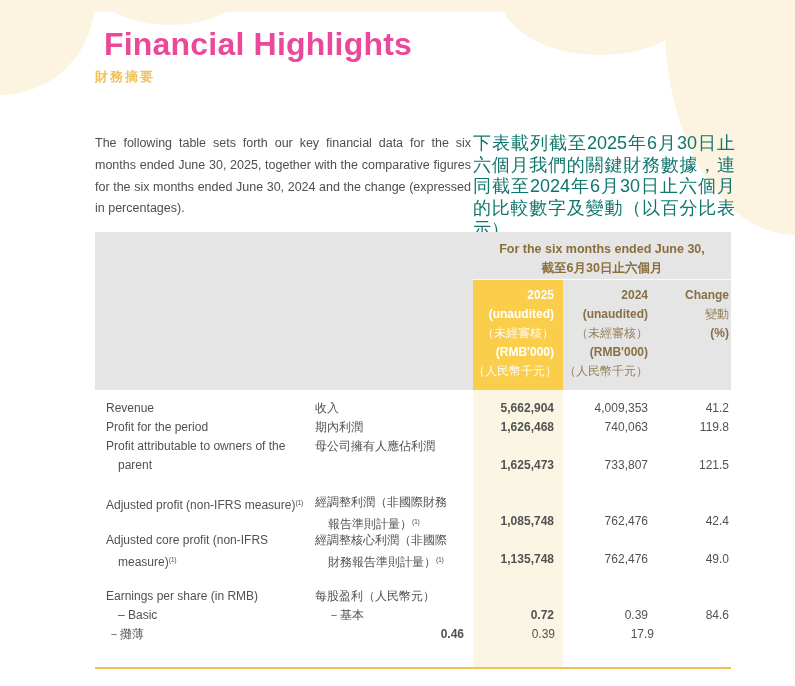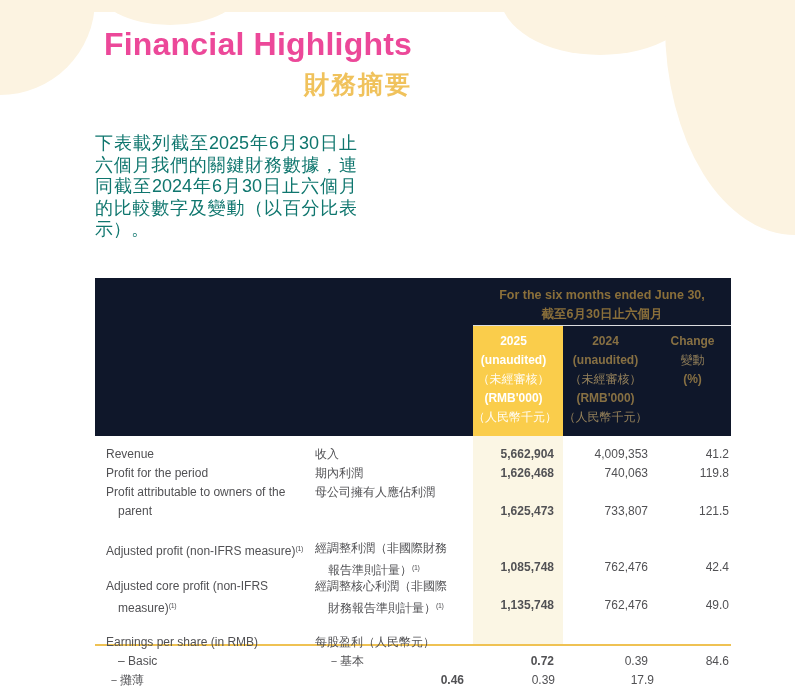--- a/index.html
+++ b/index.html
@@ -16,47 +16,47 @@
   .cl-band { position:absolute; left:0; top:0; width:795px; height:12px; background:#FCF3E1; border-radius:0; }
   .cl1 { left:-95px; top:-95px; width:190px; height:190px; }
   .cl2 { left:95px;  top:-55px; width:150px; height:80px; }
   .cl3 { left:500px; top:-65px; width:200px; height:120px; }
   .cl3b{ left:635px; top:-60px; width:110px; height:90px; }
   .cl4 { left:665px; top:-185px; width:260px; height:420px; }
 
   
   .hdr { position:absolute; left:95px; top:26px; }
   .title-en { font-size:32px; font-weight:bold; color:#ec4899; letter-spacing:0.2px;margin-left:9px; }
-  .title-zh { font-size:25px; font-weight:600; color:#F0C25C; margin-top:5px; letter-spacing:2px;text-align:right; }
+  .title-zh { font-size:13px; font-weight:600; color:#F0C25C; margin-top:5px; letter-spacing:2px; }
 
   
   .intro { position:absolute; left:95px; top:133px; width:640px; display:flex; justify-content:space-between; }
   .intro-en { width:376px; font-size:12.5px; line-height:21.8px; color:#4E4E50; text-align:justify; }
   .intro-zh { width:262px; font-size:18px;  line-height:21.5px; color:#0f766e; text-align:justify; }
 
   
   .fin-table { position:absolute; left:95px; top:232px; width:636px; border-bottom:2px solid #EFC253; }
 
-  .thead { background:#0f172a;margin-top:46px; }
+  .thead { background:#e5e5e5; }
   .period-header { display:grid; grid-template-columns:378px 258px; height:48px; }
   .period-right { padding-top:7px; text-align:center; border-bottom:1px solid rgba(255,255,255,0.85); }
   .period-en { font-size:12.5px; font-weight:bold; color:#8A6F3A; line-height:20px; }
   .period-zh { font-size:12.5px; font-weight:600;  color:#8A6F3A; line-height:19px; }
 
   .col-headers { display:grid; grid-template-columns:220px 158px 90px 93px 75px; height:110px; }
   .hcell { padding-top:6px; text-align:right; }
   .hcell.h2025 { background:#FACD4B; padding-right:9px; }
   .hcell.h2024 { padding-right:8px; }
   .hcell.hchg  { padding-right:2px; }
-  .hdr-line { font-size:12px; font-weight:bold; color:#877043; line-height:19px; white-space:nowrap;text-align:center; }
+  .hdr-line { font-size:12px; font-weight:bold; color:#877043; line-height:19px; white-space:nowrap; }
   .hdr-line.cjk { font-weight:400; color:#94805A; font-size:12px; }
   .h2025 .hdr-line { color:#ffffff; }
   .h2025 .hdr-line.cjk { color:rgba(255,255,255,0.93); }
 
-  .tbody { position:relative; height:208px; padding-top:9px; background:#ffffff; }
+  .tbody { position:relative; height:277px; padding-top:9px; background:#ffffff; }
   .band-2025 { position:absolute; left:378px; top:0; width:90px; height:100%; background:#FBF6E4; }
   .t-row { position:relative; display:grid; grid-template-columns:220px 158px 90px 93px 75px; height:19px; line-height:19px; }
   .row-spacer { height:18px; }
   .t-row > div { font-size:12px; color:#515154; white-space:nowrap; }
   .cell-en { padding-left:11px; }
   .cell-en.indent { padding-left:23px; }
   .cell-zh { padding-left:0; }
   .cell-zh.indent { padding-left:13px; }
   .cell-num { text-align:right; padding-right:8px; }
   .cell-2025 { padding-right:9px; font-weight:bold; color:#A5842F;margin-left:9px; }
@@ -76,20 +76,21 @@
     <div class="cl cl3b"></div>
     <div class="cl cl4"></div>
   </div>
 
   <div class="hdr">
     <div class="title-en">Financial Highlights</div>
     <div class="title-zh">財務摘要</div>
   </div>
 
   <div class="intro">
+    <p class="intro-en">The following table sets forth our key financial data for the six months ended June 30, 2025, together with the comparative figures for the six months ended June 30, 2024 and the change (expressed in percentages).</p>
     <p class="intro-zh">下表載列截至2025年6月30日止六個月我們的關鍵財務數據，連同截至2024年6月30日止六個月的比較數字及變動（以百分比表示）。</p>
   </div>
 
   <div class="fin-table">
     <div class="thead">
       <div class="period-header">
         <div></div>
         <div class="period-right">
           <div class="period-en">For the six months ended June 30,</div>
           <div class="period-zh">截至6月30日止六個月</div>

